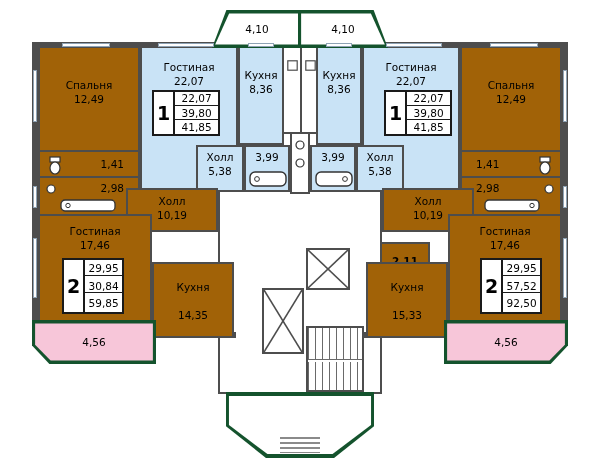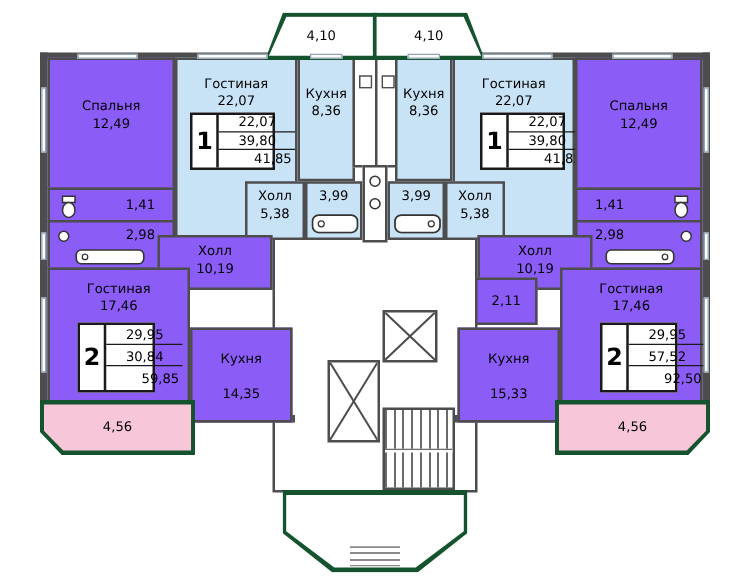--- a/index.html
+++ b/index.html
@@ -1,32 +1,32 @@
 <!DOCTYPE html>
 <html><head>
 <meta charset="utf-8">
 <style>
   html,body{margin:0;padding:0;background:#fff;}
   .plan{position:relative;width:600px;height:464px;background:#fff;overflow:hidden;
         font-family:"DejaVu Sans","Liberation Sans",sans-serif;font-size:10.5px;color:#000;}
   .room{position:absolute;box-sizing:border-box;border:2px solid #4d4d4d;text-align:center;line-height:1.35;}
-  .pink{background:#8b5cf6;}
+  .pink{background:#a16207;}
   .blue{background:#c9e3f6;}
   .white{background:#ffffff;}
   .room span{display:block;}
   .wall{position:absolute;background:#4d4d4d;}
   .win{position:absolute;background:#fff;border:1px solid #8fa3b5;box-sizing:border-box;}
   .trap{position:absolute;background:#14532d;}
   .trap .in{position:absolute;inset:0;display:flex;align-items:center;justify-content:center;}
   .aptbox{position:absolute;display:flex;background:#fff;border:2px solid #1a1a1a;box-sizing:border-box;line-height:1;}
   .aptnum{display:flex;align-items:center;justify-content:center;border-right:2px solid #1a1a1a;
           font-size:19px;font-weight:bold;padding:0 3px;}
   .aptvals{display:flex;flex-direction:column;justify-content:space-around;flex:1;}
   .aptvals span{display:block;padding:1px 3px;border-bottom:1px solid #1a1a1a;text-align:center;}
-  .aptvals span:last-child{border-bottom:none;margin-left:25px;}
+  .aptvals span:last-child{border-bottom:none;}
   .icon{position:absolute;}
   .stairs{position:absolute;box-sizing:border-box;border:2px solid #4d4d4d;background:
           repeating-linear-gradient(90deg,#6a6a6a 0 1.5px,#ffffff 1.5px 7px);}
   .gap{margin-top:14px;}
 </style>
 </head>
 <body>
 
 <div class="plan">
 
@@ -203,21 +203,21 @@
     <div class="aptbox" style="left:30px;top:42px;width:62px;height:56px;">
       <div class="aptnum">2</div>
       <div class="aptvals">
         <span>29,95</span>
         <span>57,52</span>
         <span>92,50</span>
       </div>
     </div>
   </div>
 
-  <div class="room pink" style="left:380px;top:222px;width:50px;height:38px;padding-top:10px;">
+  <div class="room pink" style="left:380px;top:242px;width:50px;height:38px;padding-top:10px;font-weight:bold;">
     <span>2,11</span>
   </div>
 
   <div class="room pink" style="left:366px;top:262px;width:82px;height:76px;padding-top:16px;">
     <span>Кухня</span>
     <span class="gap">15,33</span>
   </div>
 
   <div class="room white" style="left:306px;top:248px;width:44px;height:42px;">
     <svg style="position:absolute;inset:0;width:100%;height:100%;" viewBox="0 0 100 100" preserveAspectRatio="none">

